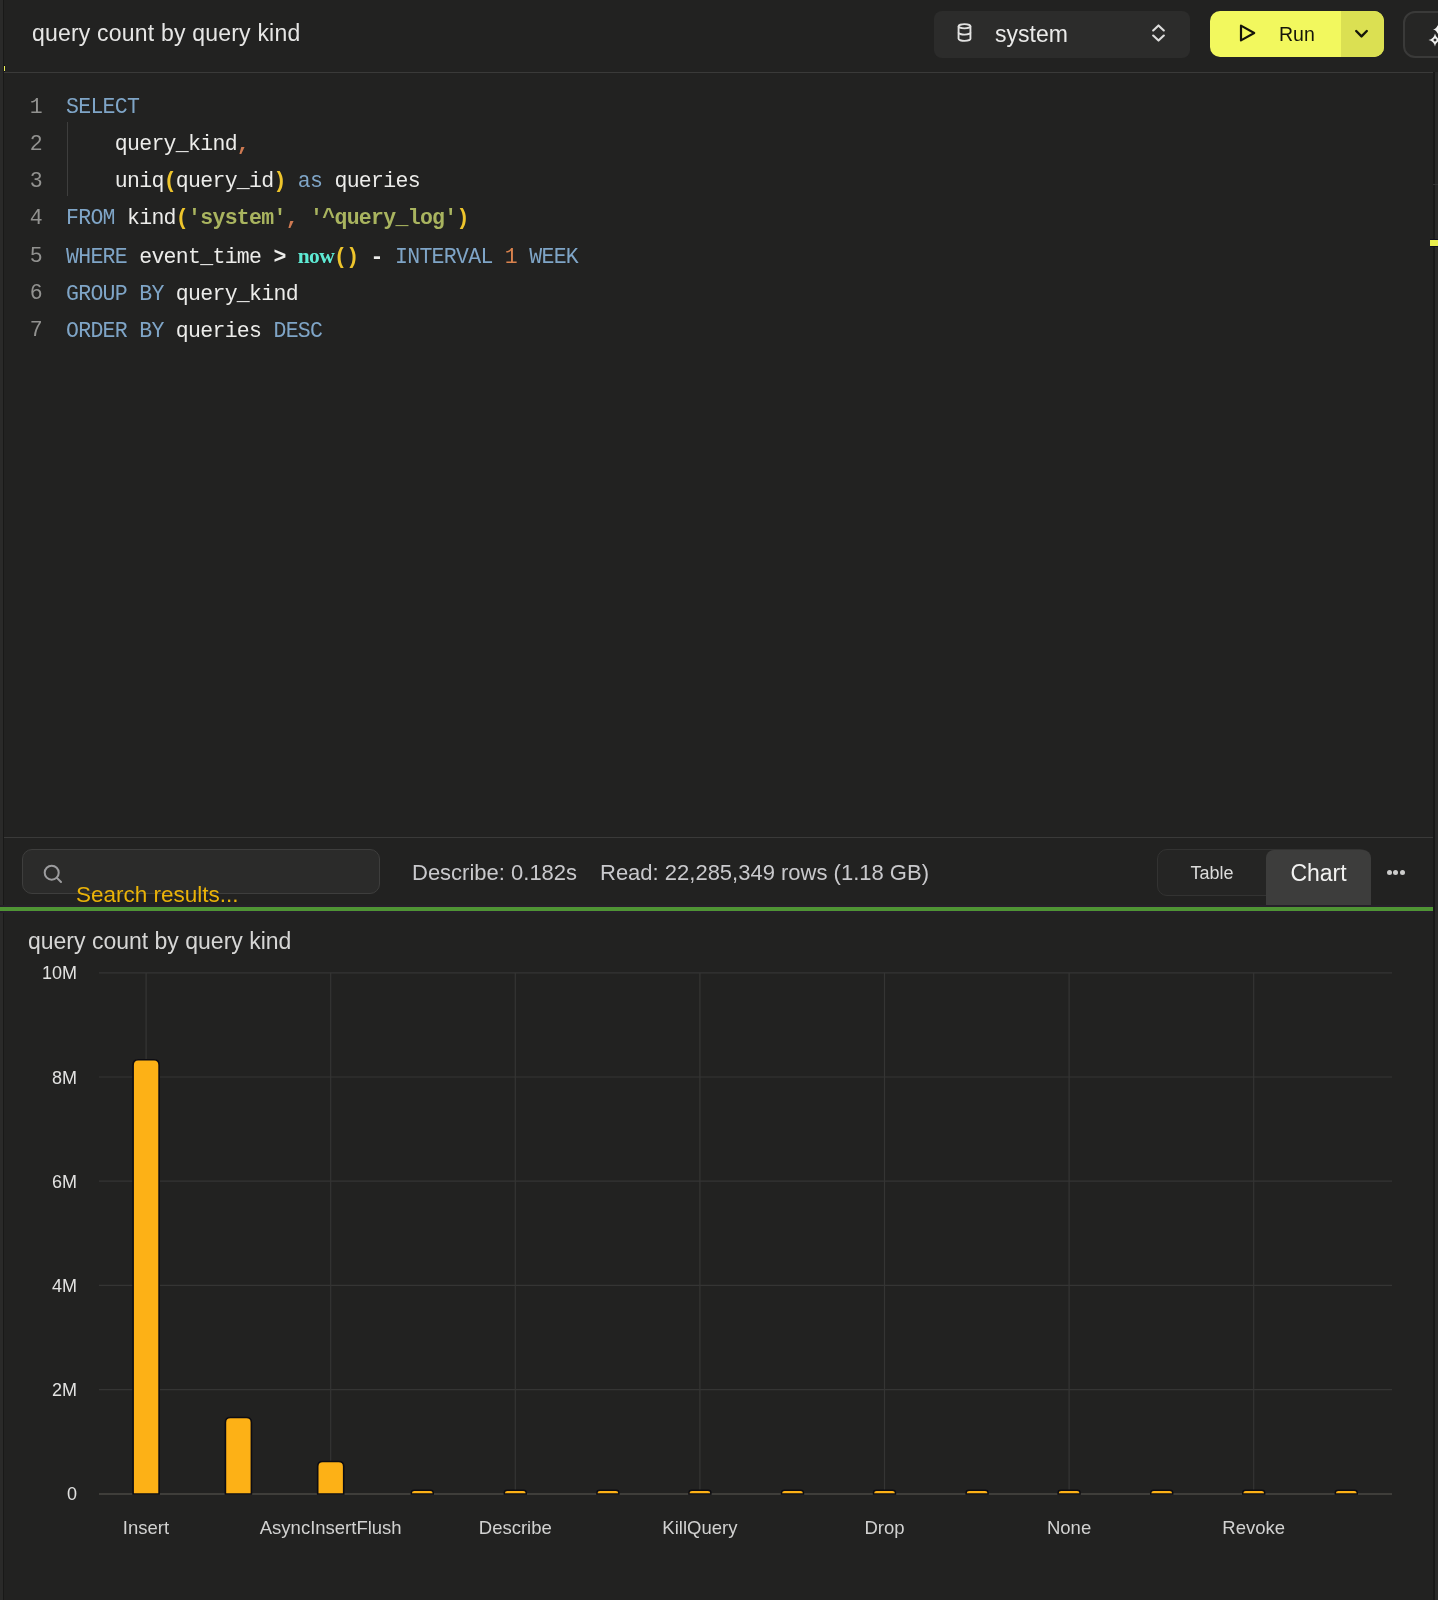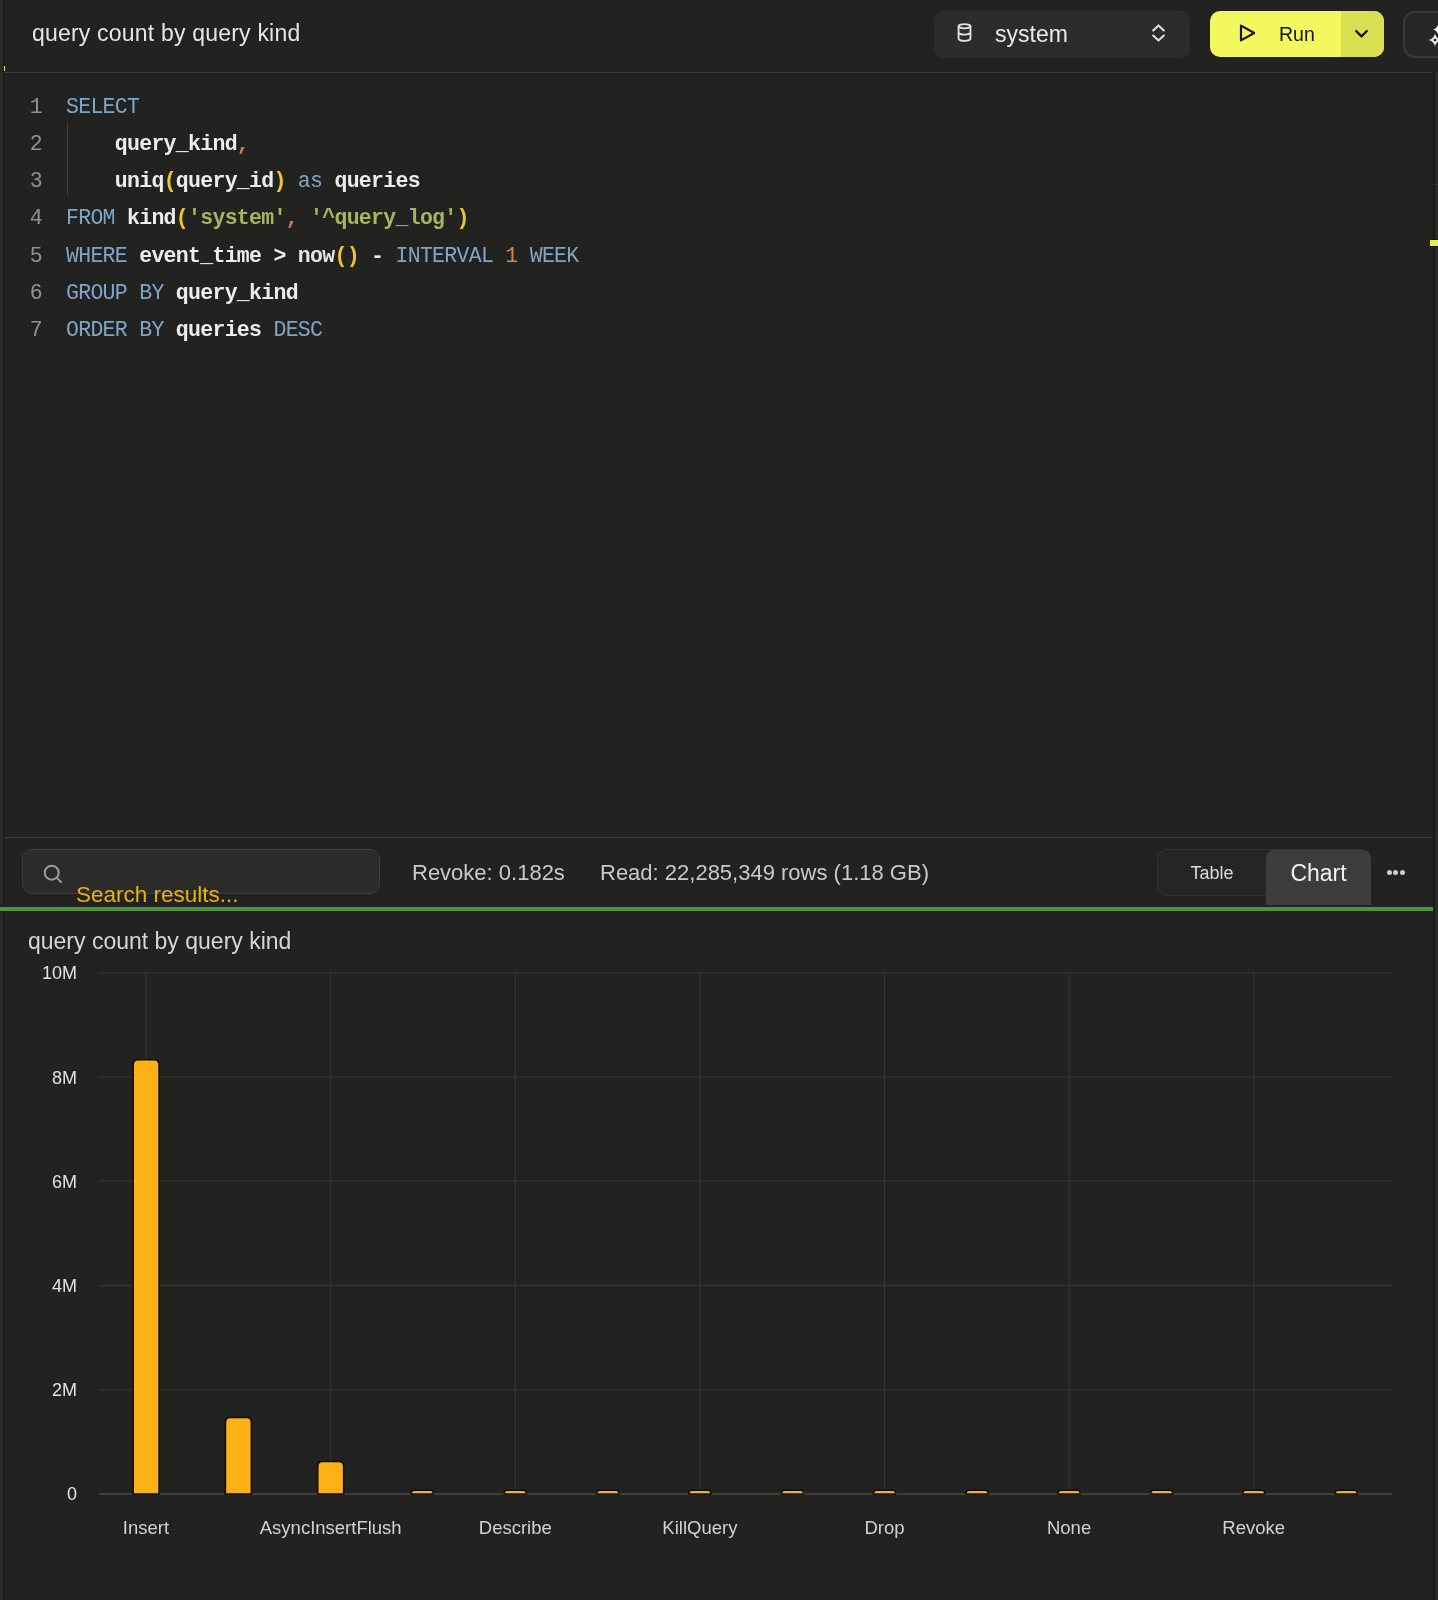--- a/index.html
+++ b/index.html
@@ -18,25 +18,25 @@
   #runsplit { left:1341px; top:11px; width:43px; height:46px; background:#dbe052; border-radius:0 10px 10px 0; }
   #runtext { left:1279px; top:23px; font-size:19.5px; font-weight:500; color:#15150a; }
   #aibtn { left:1403px; top:11px; width:50px; height:47px; background:#262625; border:2px solid #3a3a39; border-radius:12px; }
 
   
   #editor { left:0; top:74px; width:1438px; height:763px; }
   #gutter { left:0; top:15px; width:42px; text-align:right; white-space:pre; font-family:"Liberation Mono",monospace; font-size:21.5px; letter-spacing:-0.7px; line-height:37.15px; color:#929290; }
   #code { left:66px; top:15px; font-family:"Liberation Mono",monospace; font-size:21.5px; letter-spacing:-0.7px; line-height:37.15px; color:#ececea; white-space:pre; }
   #indentguide { left:67px; top:48px; width:1px; height:74px; background:#3e3e3d; }
   .kw { color:#7fa5c7; }
-  .id { color:#ececea; font-weight:bold;text-align:center; }
+  .id { color:#ececea; font-weight:normal;text-align:center; }
   .pn { color:#eec52c; font-weight:bold; }
   .cm { color:#cf7a52; font-weight:bold; }
   .st { color:#a9b45f; font-weight:bold;margin-top:42px; }
-  .fn { color:#e5e5e5; font-weight:bold; }
+  .fn { color:#5eead4; font-weight:bold;font-family:Liberation Serif, serif; }
   .nm { color:#d9824d; }
   .op { color:#ececea; font-weight:bold; }
 
   
   #resultsbar { left:0; top:837px; width:1438px; height:71px; background:#222221; border-top:1px solid #3a3a39; }
   #searchbox { left:22px; top:11px; width:358px; height:45px; background:#2b2b2a; border:1px solid #3e3e3d; border-radius:10px; }
   #searchtext { left:76px; top:22px; font-size:22.5px; color:#eab308;margin-top:22px; }
   #elapsed { left:412px; top:22px; font-size:22px; color:#c9c9cc; }
   #readrows { left:600px; top:22px; font-size:22px; color:#c9c9cc; }
   #toggle { left:1157px; top:11px; width:213px; height:47px; background:#252524; border:1px solid #333332; border-radius:10px; }
@@ -116,21 +116,21 @@
 <span class="kw">ORDER</span> <span class="kw">BY</span> <span class="id">queries</span> <span class="kw">DESC</span></div>
 </div>
 
 <div class="abs" id="resultsbar">
   <div class="abs" id="searchbox"></div>
   <svg class="abs" style="left:42px; top:25px;" width="22" height="22" viewBox="0 0 22 22">
     <circle cx="9.7" cy="9.7" r="7" fill="none" stroke="#9c9c9e" stroke-width="2"></circle>
     <path d="M14.9 14.9 L19 19" stroke="#9c9c9e" stroke-width="2" stroke-linecap="round"></path>
   </svg>
   <div class="abs" id="searchtext">Search results...</div>
-  <div class="abs" id="elapsed">Revoke: 0.182s</div>
+  <div class="abs" id="elapsed">Describe: 0.182s</div>
   <div class="abs" id="readrows">Read: 22,285,349 rows (1.18 GB)</div>
   <div class="abs" id="toggle">
     <div class="abs" id="tbtn">Table</div>
     <div class="abs" id="cbtn">Chart</div>
   </div>
 </div>
 <div class="dot" style="left:1386.5px;"></div>
 <div class="dot" style="left:1393px;"></div>
 <div class="dot" style="left:1399.5px;"></div>
 

